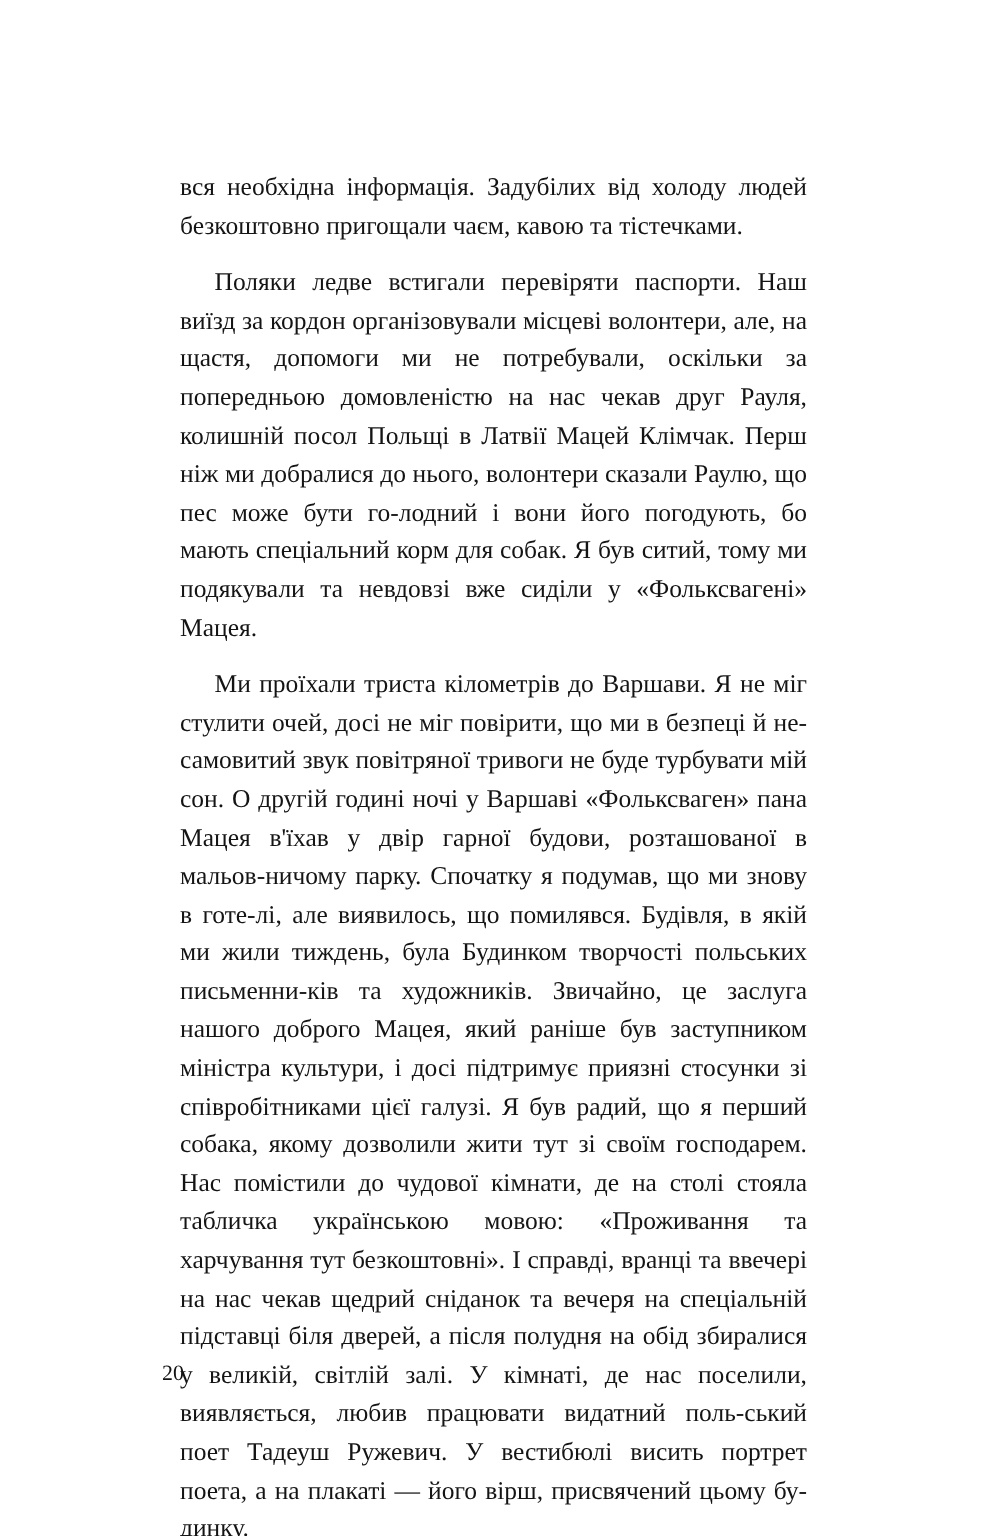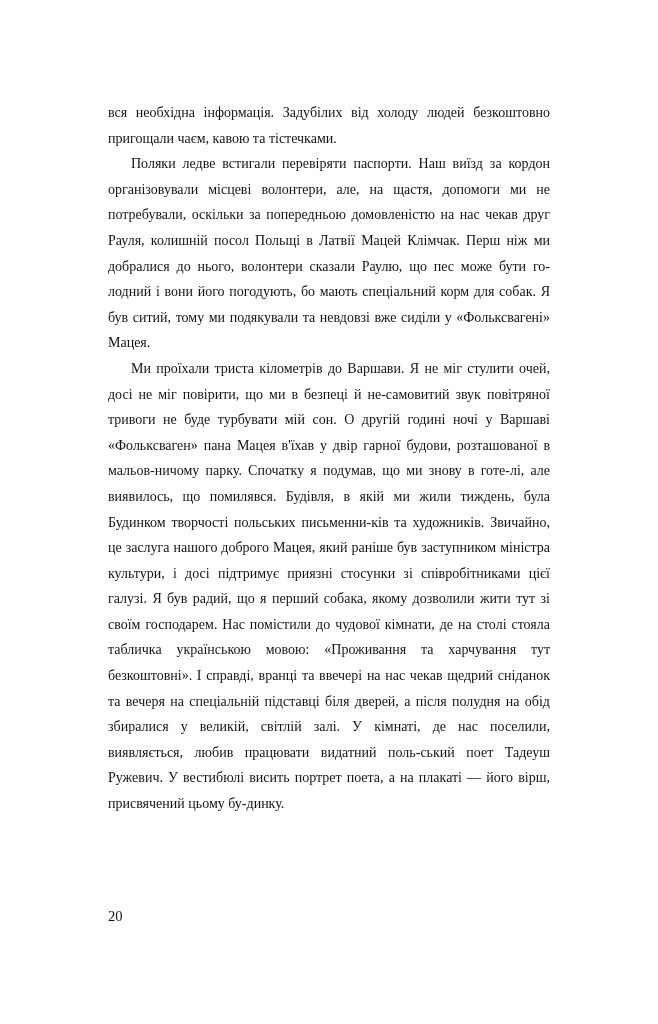--- a/index.html
+++ b/index.html
@@ -20,22 +20,22 @@
     height: 1024px;
     box-sizing: border-box;
   }
   .text-block {
     position: absolute;
     left: 108px;
     top: 100px;
     width: 442px;
   }
   .para {
-    margin: 0;
-    font-size: 14px;
+    margin: 12px;
+    font-size: 17px;
     line-height: 25.6px;
     text-align: justify;
     text-justify: inter-word;
     hyphens: manual;
     color: #141414;
   }
   .para.indent {
     text-indent: 23px;
   }
   .folio {

